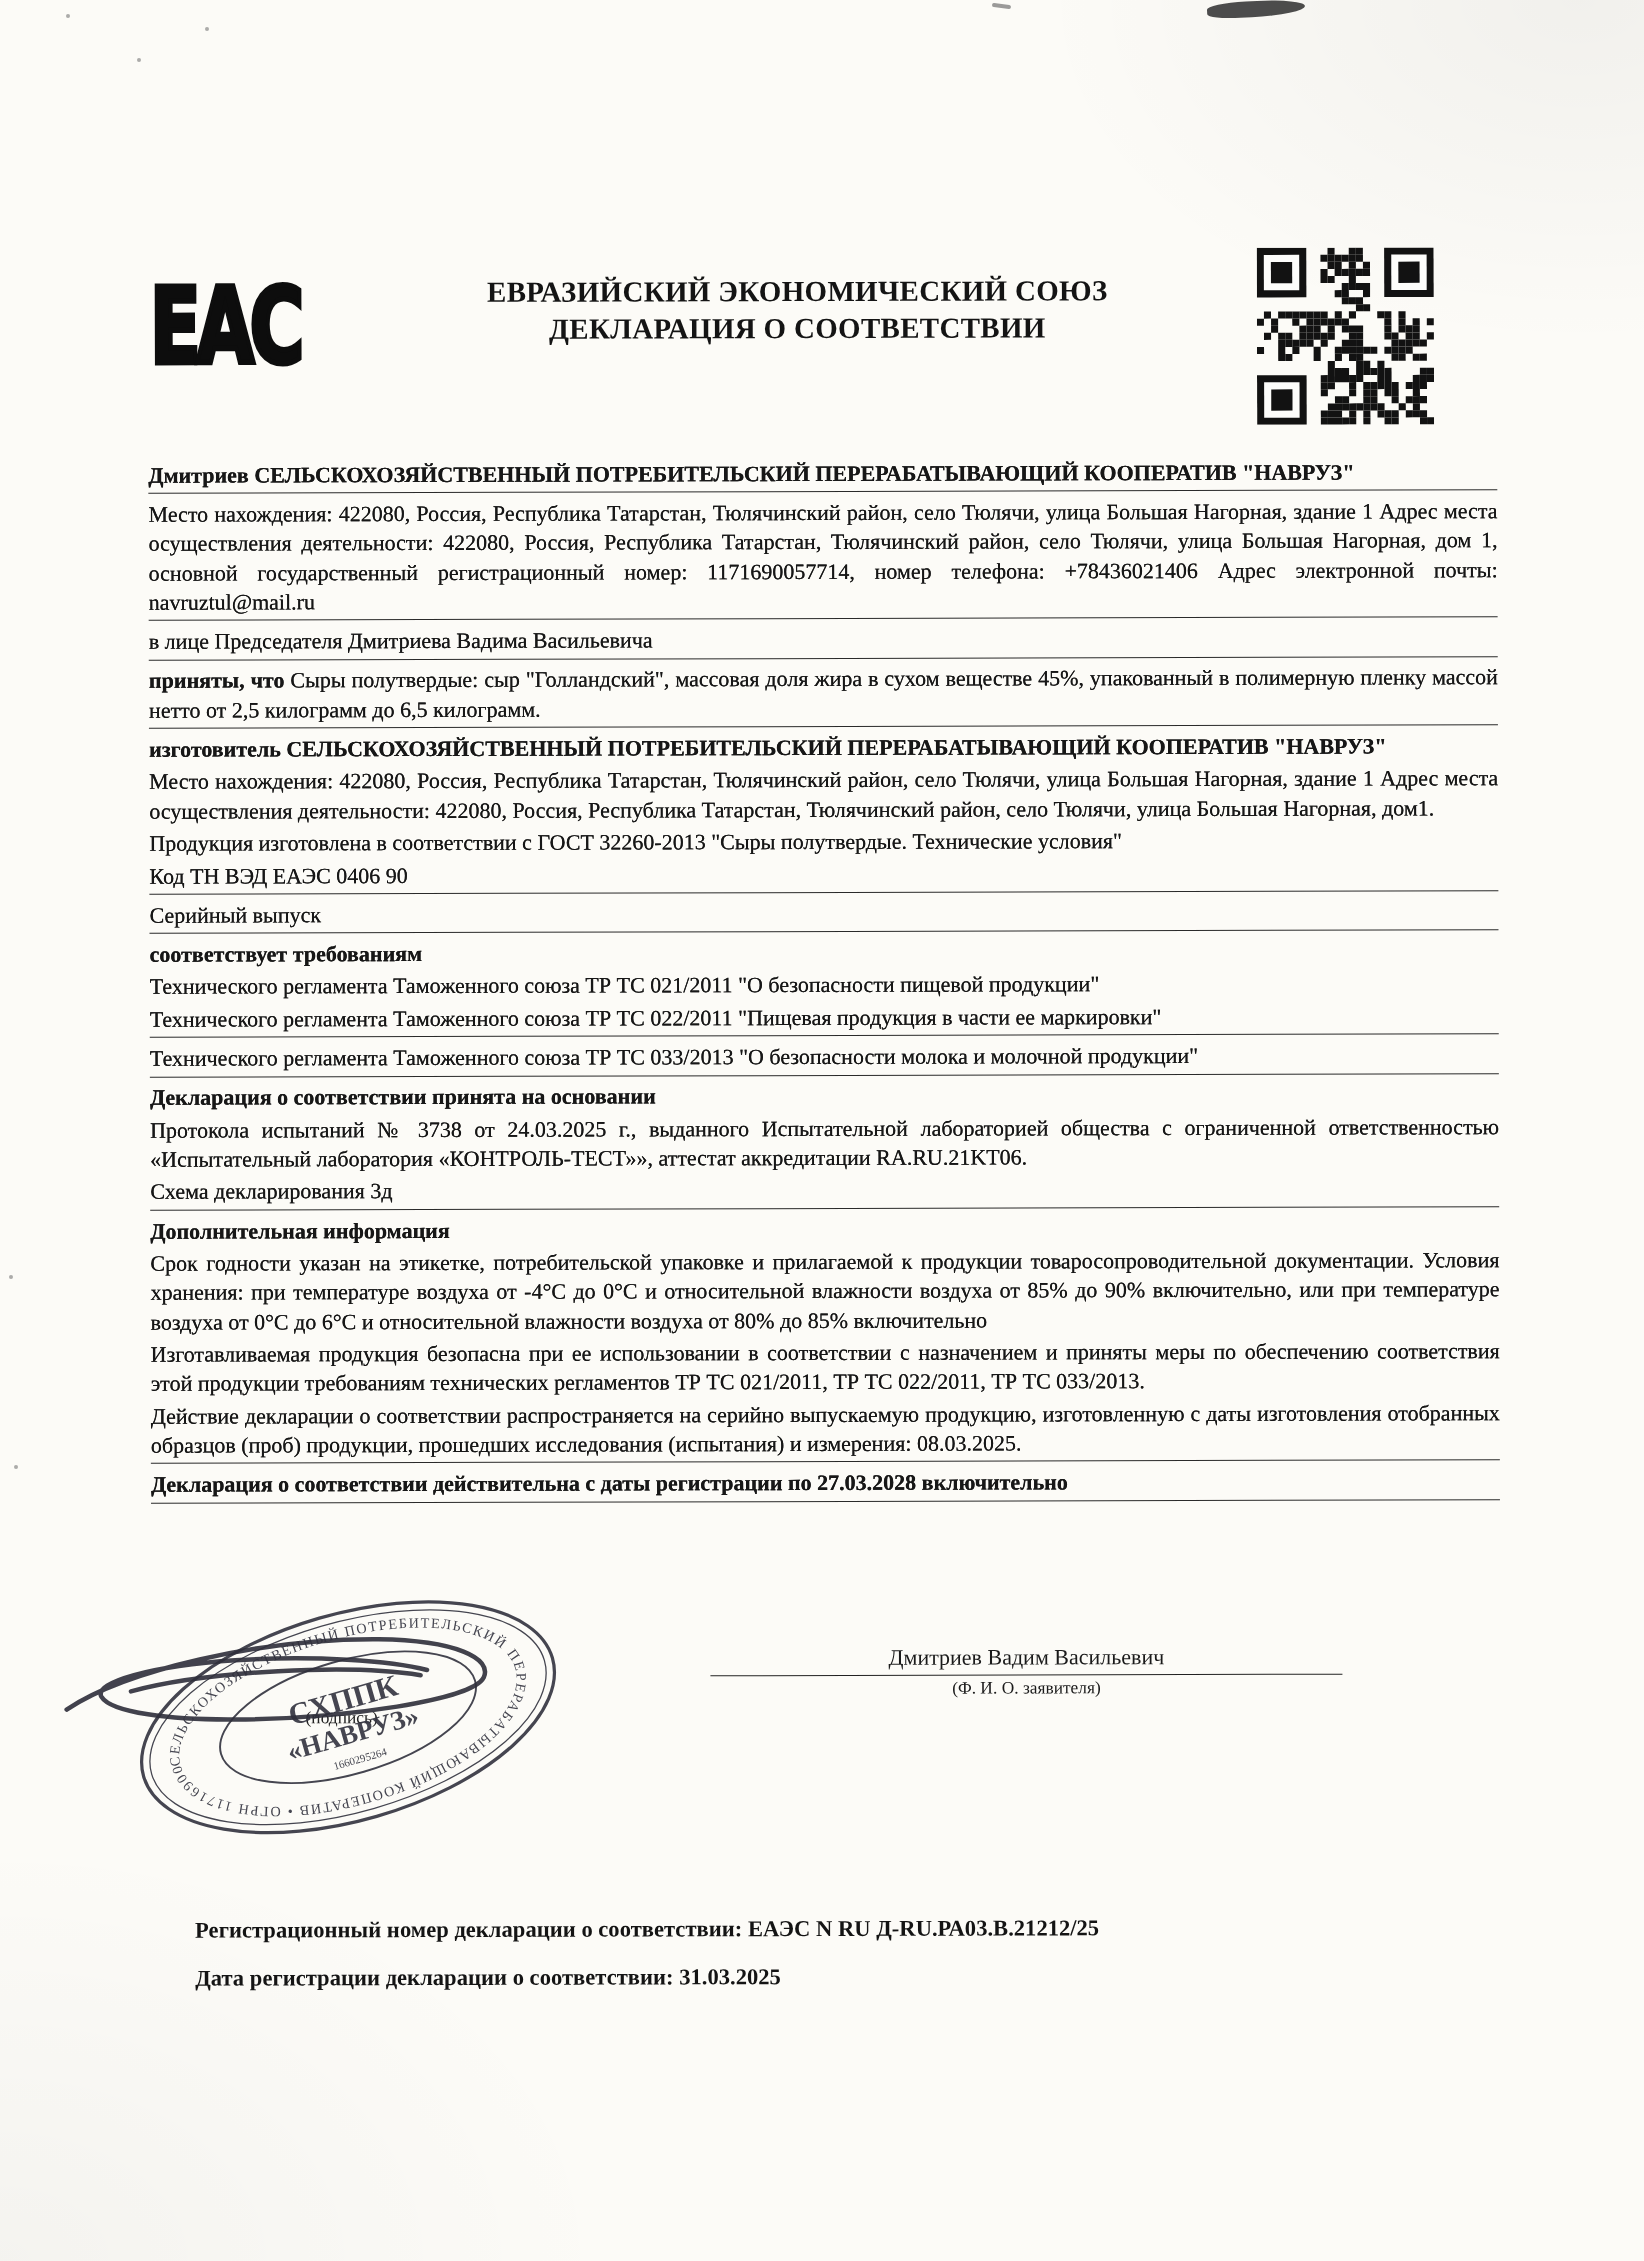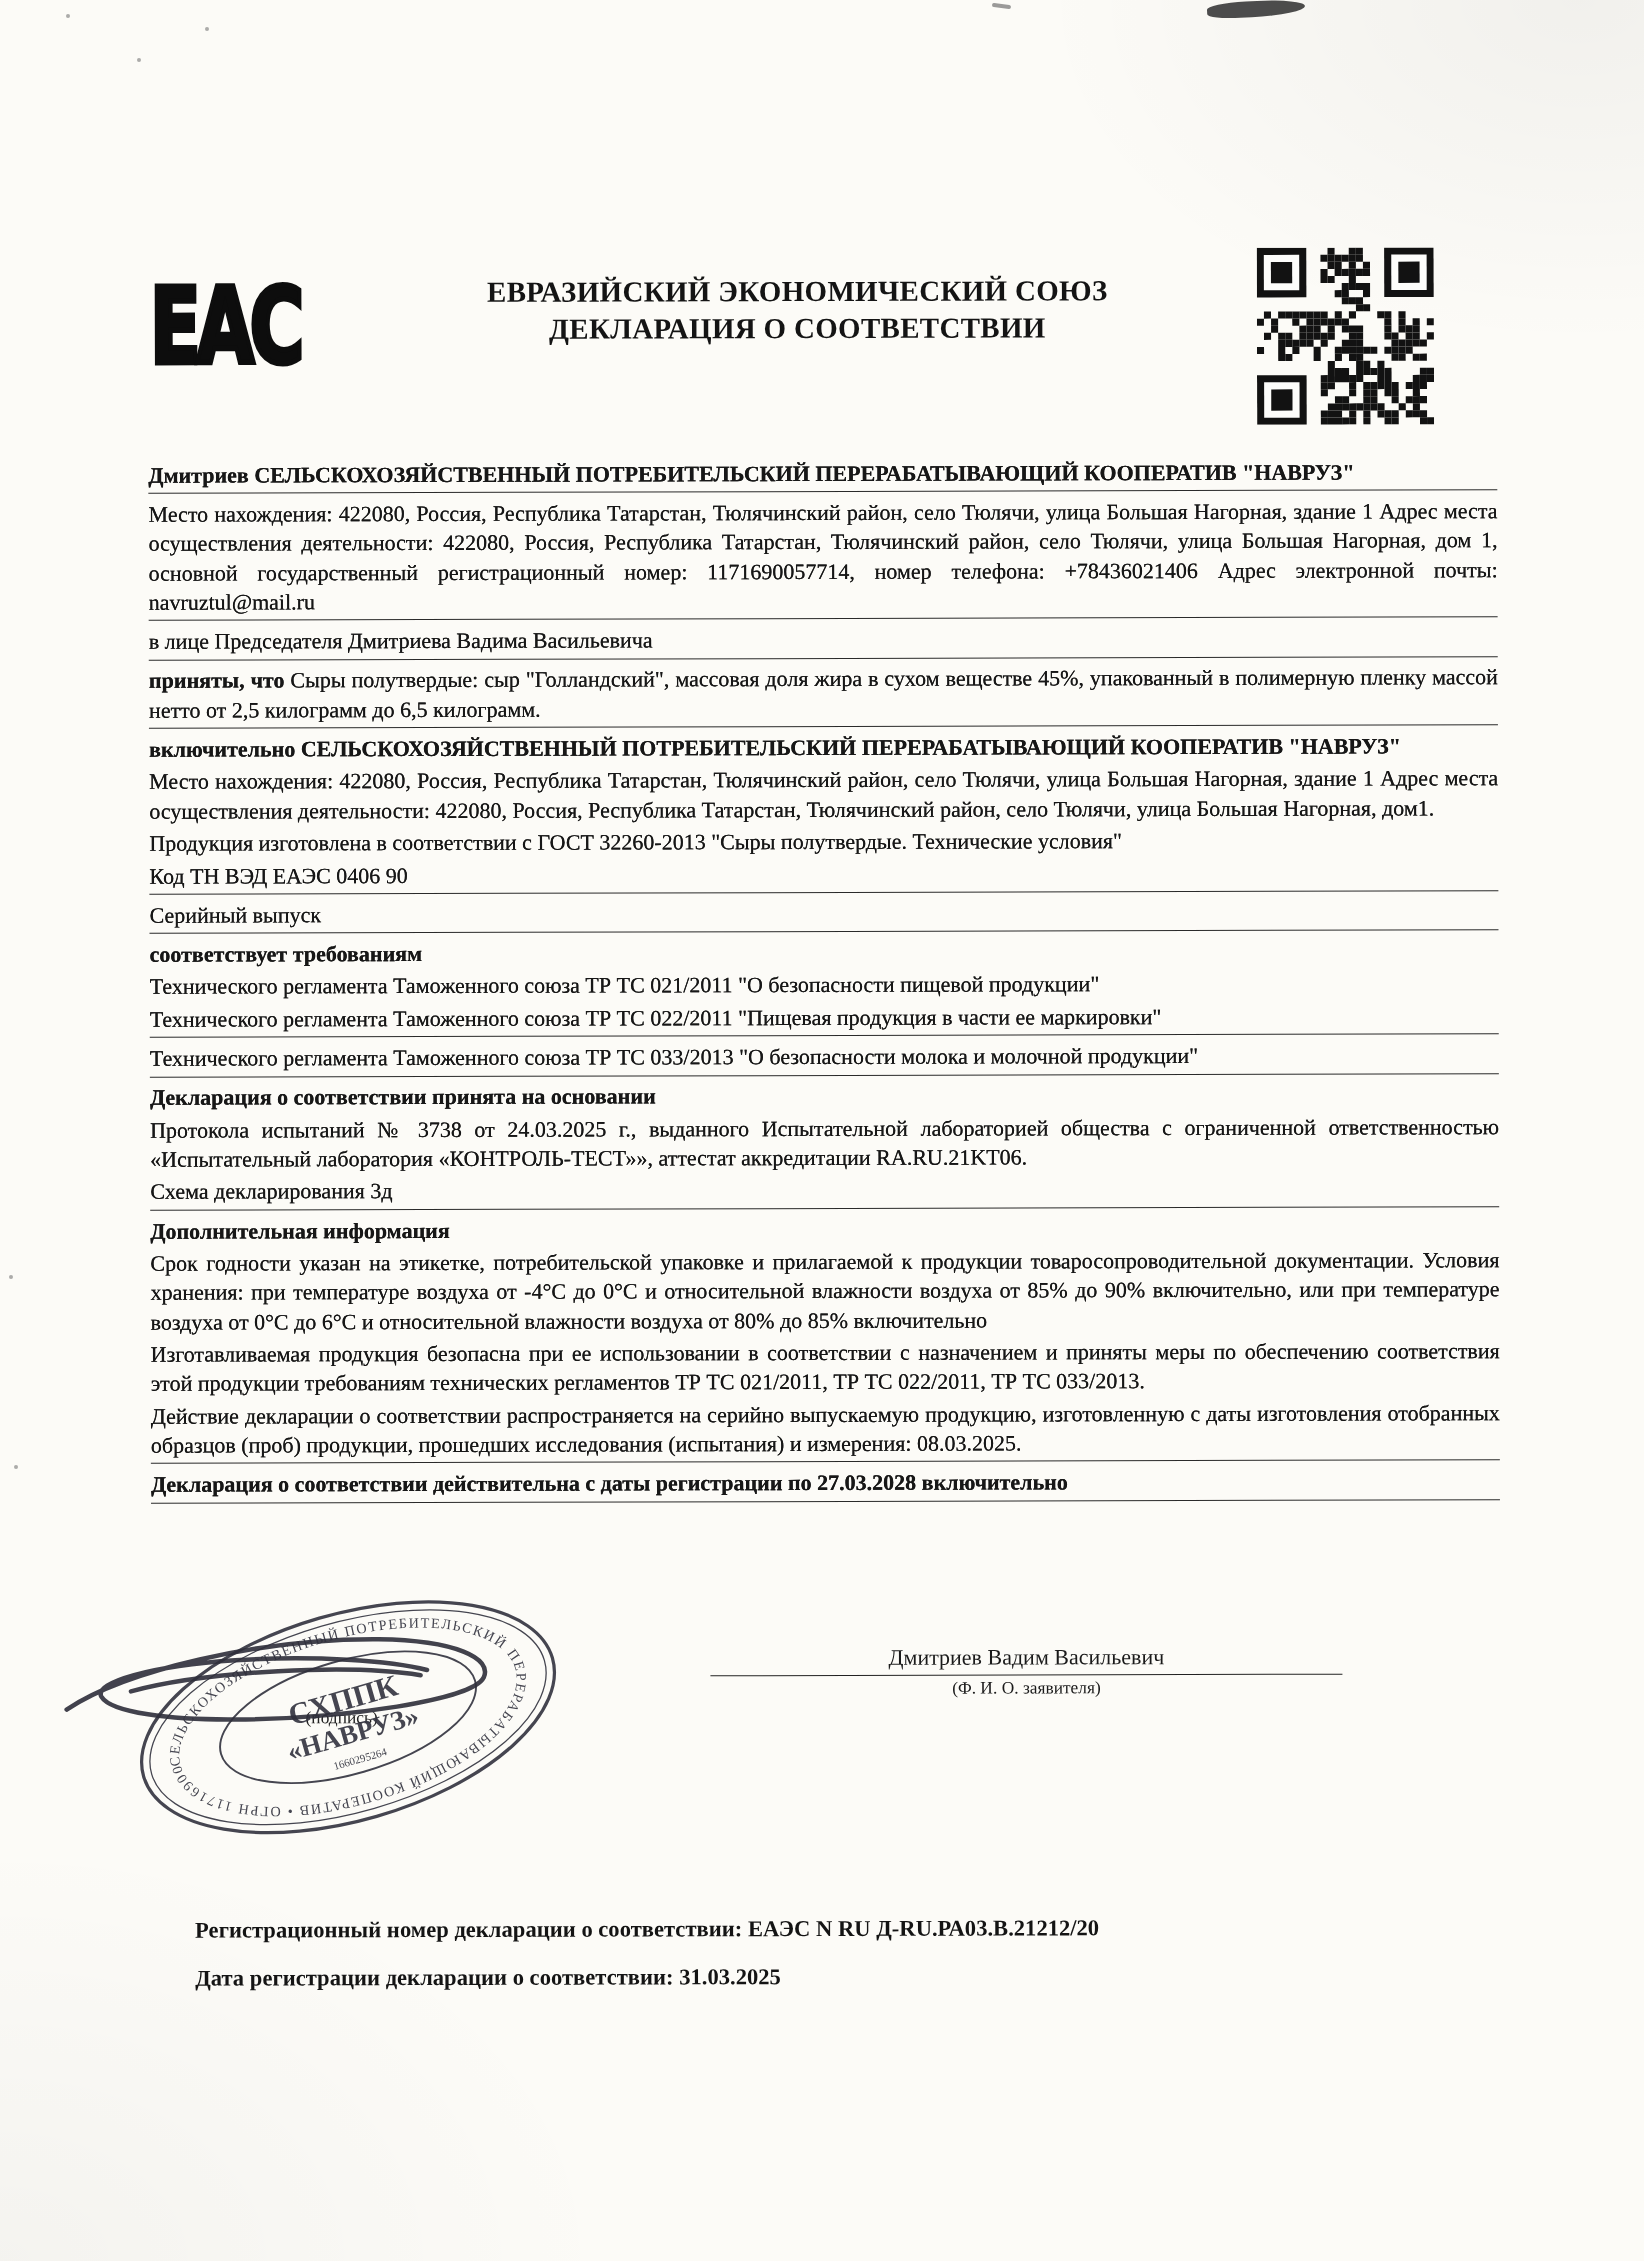--- a/index.html
+++ b/index.html
@@ -300,21 +300,21 @@
       <span>Дмитриев</span>
       <span>СЕЛЬСКОХОЗЯЙСТВЕННЫЙ ПОТРЕБИТЕЛЬСКИЙ ПЕРЕРАБАТЫВАЮЩИЙ КООПЕРАТИВ "НАВРУЗ"</span>
     </p>
     <p class="u">Место нахождения: 422080, Россия, Республика Татарстан, Тюлячинский район, село Тюлячи, улица Большая Нагорная, здание 1 Адрес места осуществления деятельности: 422080, Россия, Республика Татарстан, Тюлячинский район, село Тюлячи, улица Большая Нагорная, дом 1, основной государственный регистрационный номер: 1171690057714, номер телефона: +78436021406 Адрес электронной почты: navruztul@mail.ru</p>
     <p class="u">в лице Председателя Дмитриева Вадима Васильевича</p>
     <p class="u">
       <span class="b">приняты, что</span>
       <span>Сыры полутвердые: сыр "Голландский", массовая доля жира в сухом веществе 45%, упакованный в полимерную пленку массой нетто от 2,5 килограмм до 6,5 килограмм.</span>
     </p>
     <p class="b">
-      <span>включительно</span>
+      <span>изготовитель</span>
       <span>СЕЛЬСКОХОЗЯЙСТВЕННЫЙ ПОТРЕБИТЕЛЬСКИЙ ПЕРЕРАБАТЫВАЮЩИЙ КООПЕРАТИВ "НАВРУЗ"</span>
     </p>
     <p>Место нахождения: 422080, Россия, Республика Татарстан, Тюлячинский район, село Тюлячи, улица Большая Нагорная, здание 1 Адрес места осуществления деятельности: 422080, Россия, Республика Татарстан, Тюлячинский район, село Тюлячи, улица Большая Нагорная, дом1.</p>
     <p>Продукция изготовлена в соответствии с ГОСТ 32260-2013 "Сыры полутвердые. Технические условия"</p>
     <p class="u">Код ТН ВЭД ЕАЭС 0406 90</p>
     <p class="u">Серийный выпуск</p>
     <p class="b">соответствует требованиям</p>
     <p>Технического регламента Таможенного союза ТР ТС 021/2011 "О безопасности пищевой продукции"</p>
     <p class="u">Технического регламента Таможенного союза ТР ТС 022/2011 "Пищевая продукция в части ее маркировки"</p>
     <p class="u">Технического регламента Таможенного союза ТР ТС 033/2013 "О безопасности молока и молочной продукции"</p>
@@ -355,21 +355,21 @@
   </svg>
 
   <div class="signame">
     <div class="nm">Дмитриев Вадим Васильевич</div>
     <div class="cap">(Ф. И. О. заявителя)</div>
   </div>
 
   <div class="footer">
     <div>
       <span>Регистрационный номер декларации о соответствии:</span>
-      <span>ЕАЭС N RU Д-RU.РА03.В.21212/20</span>
+      <span>ЕАЭС N RU Д-RU.РА03.В.21212/25</span>
     </div>
     <div>
       <span>Дата регистрации декларации о соответствии:</span>
       <span>31.03.2025</span>
     </div>
   </div>
 
 </div>
 
 

